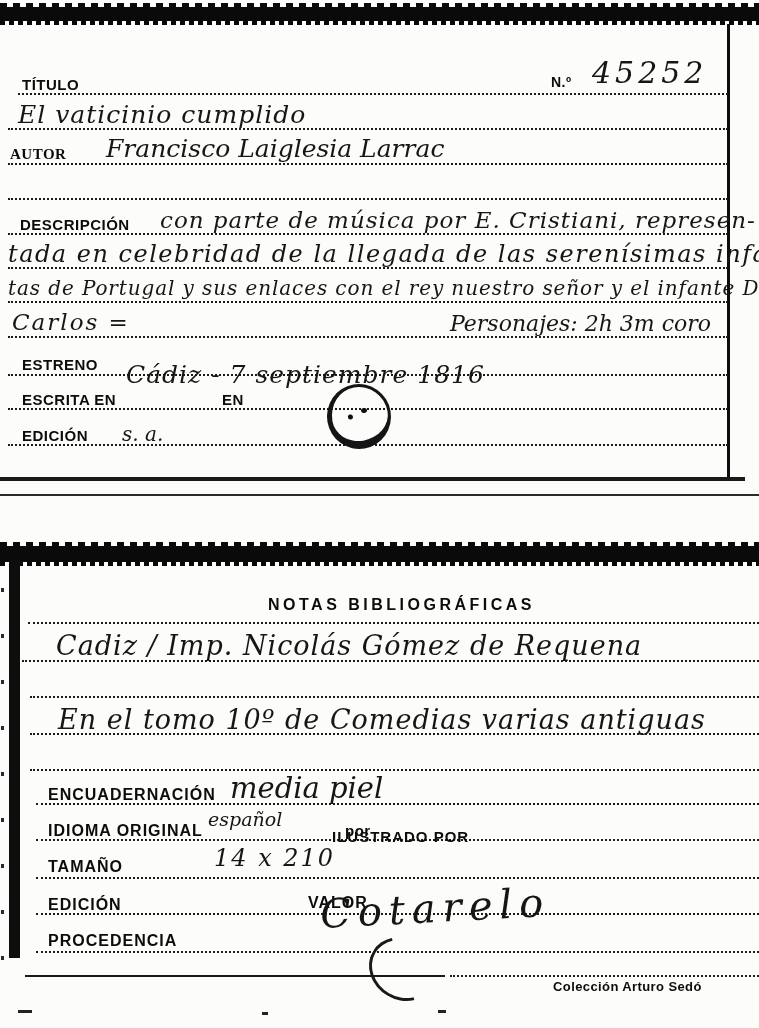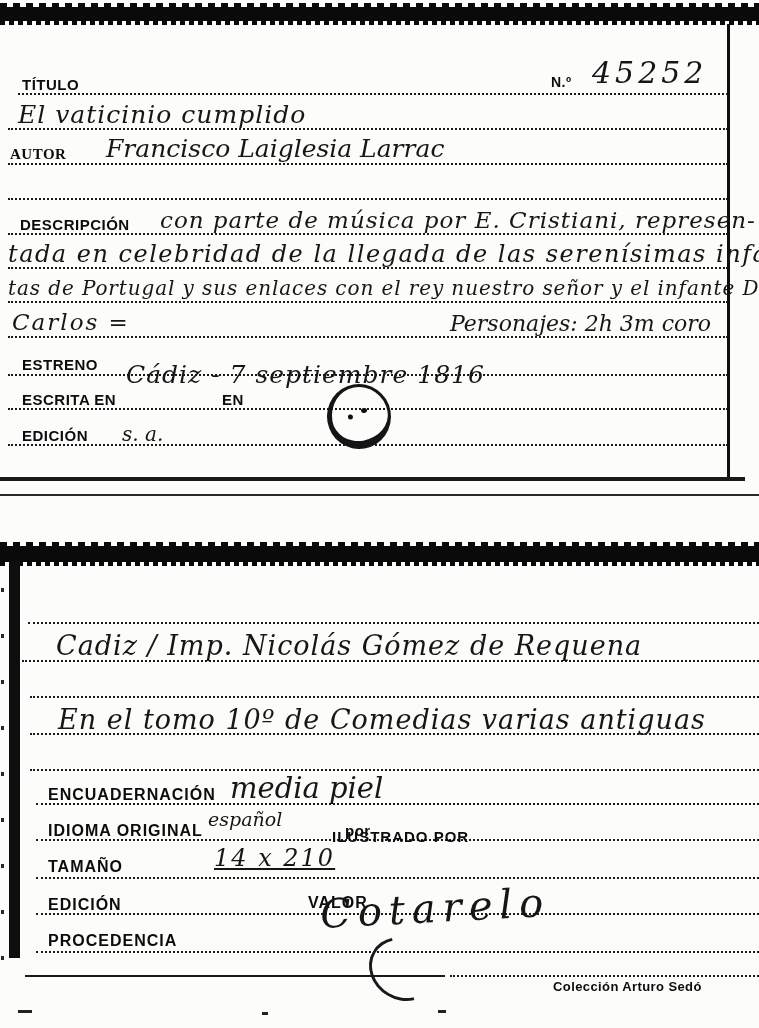--- a/index.html
+++ b/index.html
@@ -74,20 +74,21 @@
 
   <div class="stamp">
     <span class="dot" style="left:16px;top:26px;width:5px;height:5px;"></span>
     <span class="dot" style="left:30px;top:22px;width:6px;height:5px;"></span>
   </div>
 
   <div class="torn" style="top:546px;height:16px;"></div>
   <div class="vline" style="left:9px;top:560px;width:11px;height:398px;"></div>
   <div class="noise" style="left:1px;top:570px;width:3px;height:390px;background:repeating-linear-gradient(0deg,#2a2a2a 0 4px,transparent 4px 46px);"></div>
 
+  <div class="lbl b2" style="left:268px;top:596px;letter-spacing:3.5px;">NOTAS BIBLIOGRÁFICAS</div>
 
   <div class="rule" style="left:28px;top:622px;width:731px;"></div>
   <div class="rule" style="left:22px;top:660px;width:737px;"></div>
   <div class="rule" style="left:30px;top:696px;width:729px;"></div>
   <div class="rule" style="left:30px;top:733px;width:729px;"></div>
   <div class="rule" style="left:30px;top:769px;width:729px;"></div>
   <div class="rule" style="left:36px;top:803px;width:723px;"></div>
   <div class="rule" style="left:36px;top:839px;width:723px;"></div>
   <div class="rule" style="left:36px;top:877px;width:723px;"></div>
   <div class="rule" style="left:36px;top:913px;width:723px;"></div>
@@ -101,21 +102,21 @@
   <div class="lbl b2" style="left:48px;top:858px;">TAMAÑO</div>
   <div class="lbl b2" style="left:332px;top:828px;font-size:15px;">ILUSTRADO POR</div>
   <div class="lbl b2" style="left:48px;top:896px;">EDICIÓN</div>
   <div class="lbl b2" style="left:308px;top:894px;">VALOR</div>
   <div class="lbl b2" style="left:48px;top:932px;">PROCEDENCIA</div>
 
   <div class="hw" style="left:26px;top:632px;font-size:27px;letter-spacing:1px;margin-left:30px;">Cadiz / Imp. Nicolás Gómez de Requena</div>
   <div class="hw" style="left:58px;top:706px;font-size:27px;letter-spacing:1px;">En el tomo 10º de Comedias varias antiguas</div>
   <div class="hw" style="left:230px;top:774px;font-size:29px;">media piel</div>
   <div class="hw" style="left:208px;top:810px;font-size:19px;">español</div>
-  <div class="hw" style="left:214px;top:846px;font-size:24px;letter-spacing:2px;text-decoration:underline;">14 x 210</div>
+  <div class="hw" style="left:214px;top:846px;font-size:24px;letter-spacing:2px;">14 x 210</div>
   <div class="hw" style="left:320px;top:888px;font-size:40px;letter-spacing:7px;transform:rotate(-3deg);">Cotarelo</div>
   <div class="flourish"></div>
 
   <div class="colofon" style="left:553px;top:979px;">Colección Arturo Sedó</div>
 
   <div class="noise" style="left:18px;top:1010px;width:14px;height:3px;"></div>
   <div class="noise" style="left:262px;top:1012px;width:6px;height:3px;"></div>
   <div class="noise" style="left:438px;top:1010px;width:8px;height:3px;"></div>
 </div>
 

